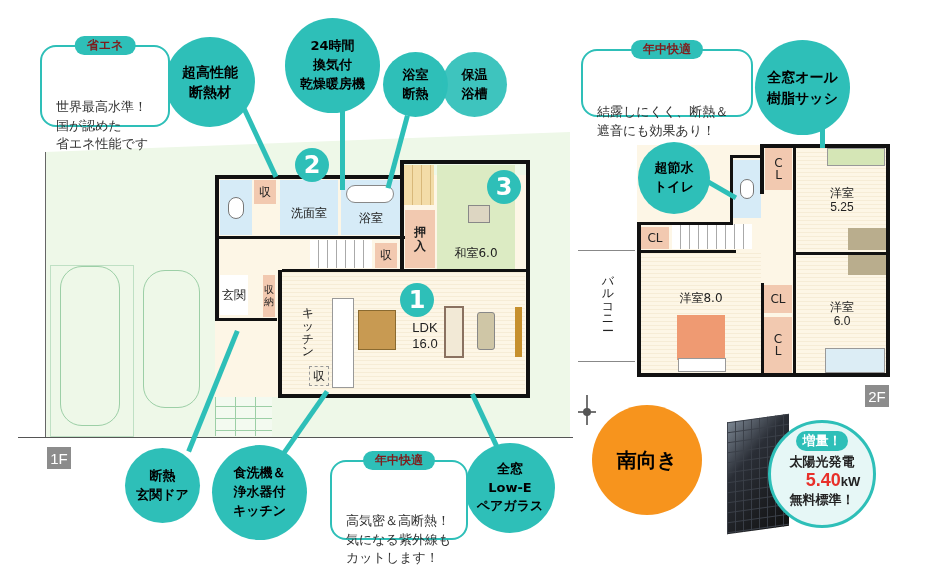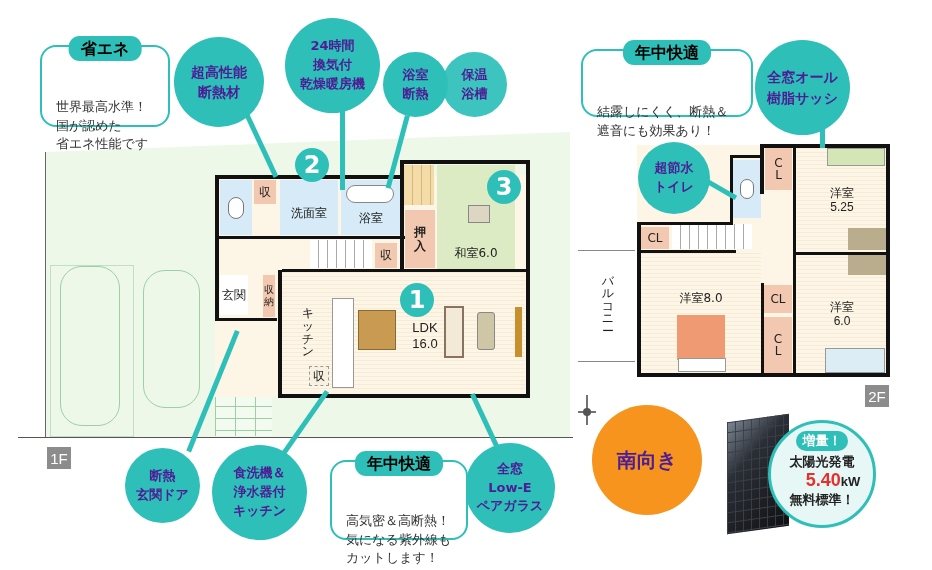--- a/index.html
+++ b/index.html
@@ -1,34 +1,34 @@
 <!DOCTYPE html>
 <html><head>
 <meta charset="utf-8">
 <style>
   * { box-sizing: border-box; margin: 0; padding: 0; }
   html, body { width: 932px; height: 570px; background: #ffffff; overflow: hidden; }
   body { position: relative; font-family: "DejaVu Sans", sans-serif; color: #222; }
   .abs { position: absolute; }
   
   .feat {
-    position: absolute; border-radius: 50%; background: #2ebfb8; color: #4c1d95;
+    position: absolute; border-radius: 50%; background: #2ebfb8; color: #000000;
     display: flex; align-items: center; justify-content: center; text-align: center;
     font-weight: bold; line-height: 1.45; white-space: pre-line; z-index: 5;
   }
   .feat span { display: block; }
   .tail { position: absolute; background: #2ebfb8; z-index: 4; transform-origin: top left; }
   
   .callout {
     position: absolute; background: #fff; border: 2.5px solid #2ebfb8; border-radius: 16px;
     font-size: 13px; line-height: 1.45; color: #333; white-space: pre-line; z-index: 6;
   }
   .callout .tag {
     position: absolute; top: -11px; left: 50%; transform: translateX(-50%);
-    background: #2ebfb8; color: #000000; font-weight: bold; font-size: 16px;
+    background: #2ebfb8; color: #7f1d1d; font-weight: bold; font-size: 12px;
     padding: 1px 12px; border-radius: 11px; white-space: nowrap;
   }
   .callout .txt { padding: 14px 10px 8px 14px; }
   
   .lot { position: absolute; background: #eef8e8; border-left: 1px solid #666; }
   .room { position: absolute; font-size: 12px; display: flex; align-items: center; justify-content: center; text-align: center; line-height: 1.2; }
   .wall { position: absolute; background: #111; }
   .floor-wood { background: repeating-linear-gradient(0deg, #fdf6e6 0 3px, #f6ecd6 3px 4px); }
   .blue { background: #d6ebf7; }
   .pinkish { background: #f2c9b0; }
@@ -202,21 +202,21 @@
 遮音にも効果あり！</div>
 </div>
 <div class="callout" style="left:330px; top:460px; width:138px; height:80px;">
   <span class="tag">年中快適</span>
   <div class="txt" style="padding-top:12px;">高気密＆高断熱！
 気になる紫外線も
 カットします！</div>
 </div>
 
 <div class="tail" style="left:242px; top:110px; width:5px; height:75px; transform:rotate(-25deg);"></div>
-<div class="feat" style="left:174px; top:37px; width:90px; height:90px; font-size:14px;"><span>超高性能
+<div class="feat" style="left:165px; top:37px; width:90px; height:90px; font-size:14px;"><span>超高性能
 断熱材</span></div>
 
 <div class="tail" style="left:340px; top:110px; width:5px; height:80px;"></div>
 <div class="feat" style="left:285px; top:18px; width:95px; height:95px; font-size:13px;"><span>24時間
 換気付
 乾燥暖房機</span></div>
 
 <div class="tail" style="left:405px; top:115px; width:5px; height:75px; transform:rotate(15deg);"></div>
 <div class="feat" style="left:383px; top:52px; width:65px; height:65px; font-size:13px; background:#2ebfb8;"><span>浴室
 断熱</span></div>

